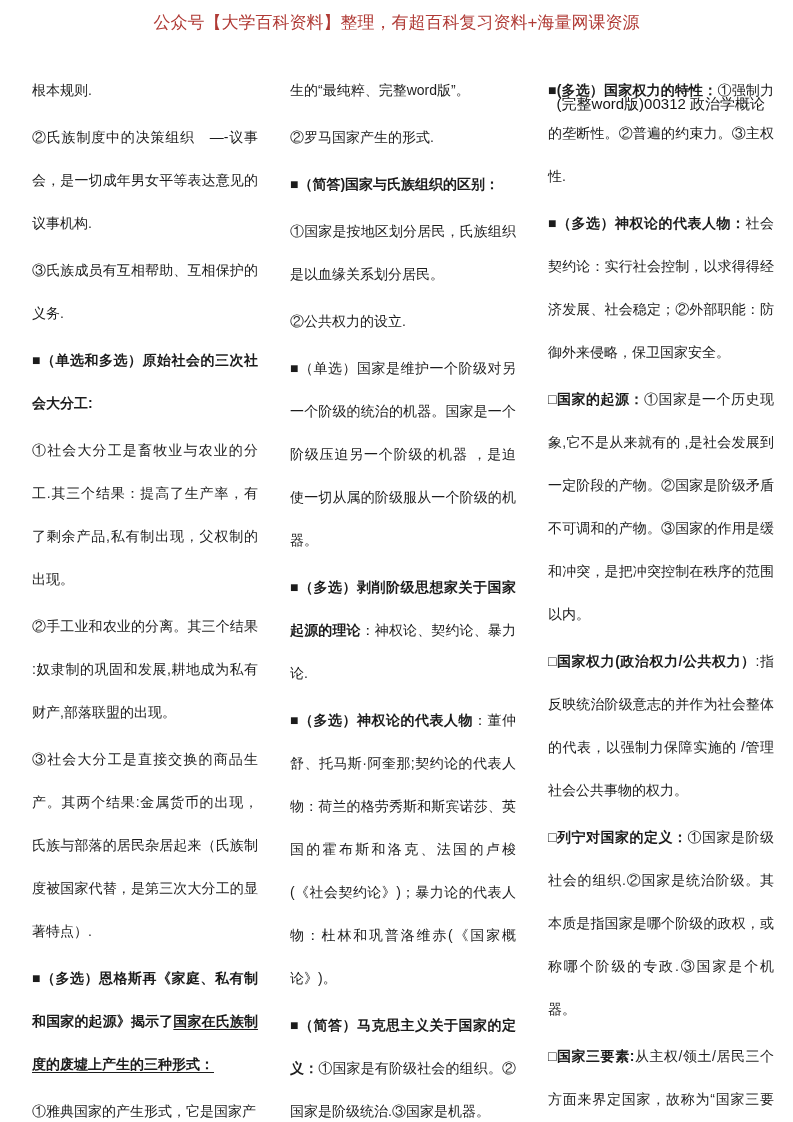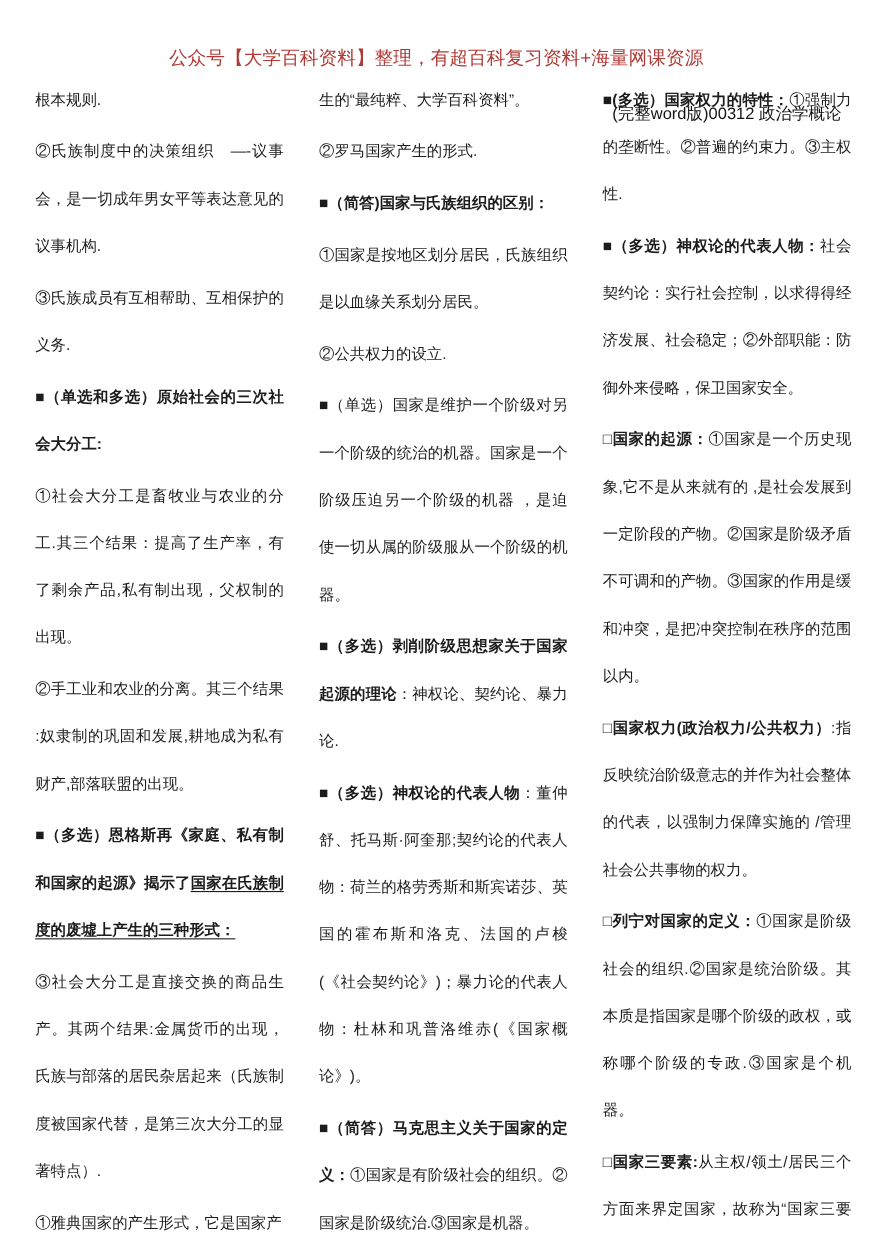--- a/index.html
+++ b/index.html
@@ -39,36 +39,36 @@
     color:#1c1c1c;
   }
   .para{margin:4px;}
   .b{font-weight:bold;}
   .u{text-decoration:underline;text-underline-offset:3px;}
 </style>
 </head>
 <body>
 
 <div class="page">
-  <div class="brand-line" style="color: rgb(176, 58, 53); margin-top: 30px;">公众号【大学百科资料】整理，有超百科复习资料+海量网课资源</div>
+  <div class="brand-line" style="color: rgb(176, 58, 53);">公众号【大学百科资料】整理，有超百科复习资料+海量网课资源</div>
   <div class="doc-title">(完整word版)00312 政治学概论</div>
   <div class="columns">
       <div class="col">
         <p class="para"><span>根本规则.</span></p>
         <p class="para"><span>②氏族制度中的决策组织　—-议事会，是一切成年男女平等表达意见的议事机构.</span></p>
         <p class="para"><span>③氏族成员有互相帮助、互相保护的义务.</span></p>
         <p class="para"><span class="b">■（单选和多选）原始社会的三次社会大分工:</span></p>
         <p class="para"><span>①社会大分工是畜牧业与农业的分工.其三个结果：提高了生产率，有了剩余产品,私有制出现，父权制的出现。</span></p>
         <p class="para"><span>②手工业和农业的分离。其三个结果 :奴隶制的巩固和发展,耕地成为私有财产,部落联盟的出现。</span></p>
+        <p class="para"><span>③社会大分工是直接交换的商品生产。其两个结果:金属货币的出现，氏族与部落的居民杂居起来（氏族制度被国家代替，是第三次大分工的显著特点）.</span></p>
         <p class="para"><span class="b">■（多选）恩格斯再《家庭、私有制和国家的起源》揭示了</span><span class="b u">国家在氏族制度的废墟上产生的三种形式：</span></p>
-        <p class="para"><span>③社会大分工是直接交换的商品生产。其两个结果:金属货币的出现，氏族与部落的居民杂居起来（氏族制度被国家代替，是第三次大分工的显著特点）.</span></p>
         <p class="para"><span>①雅典国家的产生形式，它是国家产</span></p>
       </div>
       <div class="col">
-        <p class="para"><span>生的“最纯粹、大学百科资料”。</span></p>
+        <p class="para"><span>生的“最纯粹、完整word版”。</span></p>
         <p class="para"><span>②罗马国家产生的形式.</span></p>
         <p class="para"><span class="b">■（简答)国家与氏族组织的区别：</span></p>
         <p class="para"><span>①国家是按地区划分居民，氏族组织是以血缘关系划分居民。</span></p>
         <p class="para"><span>②公共权力的设立.</span></p>
         <p class="para"><span>■（单选）国家是维护一个阶级对另一个阶级的统治的机器。国家是一个阶级压迫另一个阶级的机器 ，是迫使一切从属的阶级服从一个阶级的机器。</span></p>
         <p class="para"><span class="b">■（多选）剥削阶级思想家关于国家起源的理论</span><span>：神权论、契约论、暴力论.</span></p>
         <p class="para"><span class="b">■（多选）神权论的代表人物</span><span>：董仲舒、托马斯·阿奎那;契约论的代表人物：荷兰的格劳秀斯和斯宾诺莎、英国的霍布斯和洛克、法国的卢梭(《社会契约论》)；暴力论的代表人物：杜林和巩普洛维赤(《国家概论》)。</span></p>
         <p class="para"><span class="b">■（简答）马克思主义关于国家的定义：</span><span>①国家是有阶级社会的组织。②国家是阶级统治.③国家是机器。</span></p>
       </div>
       <div class="col">

